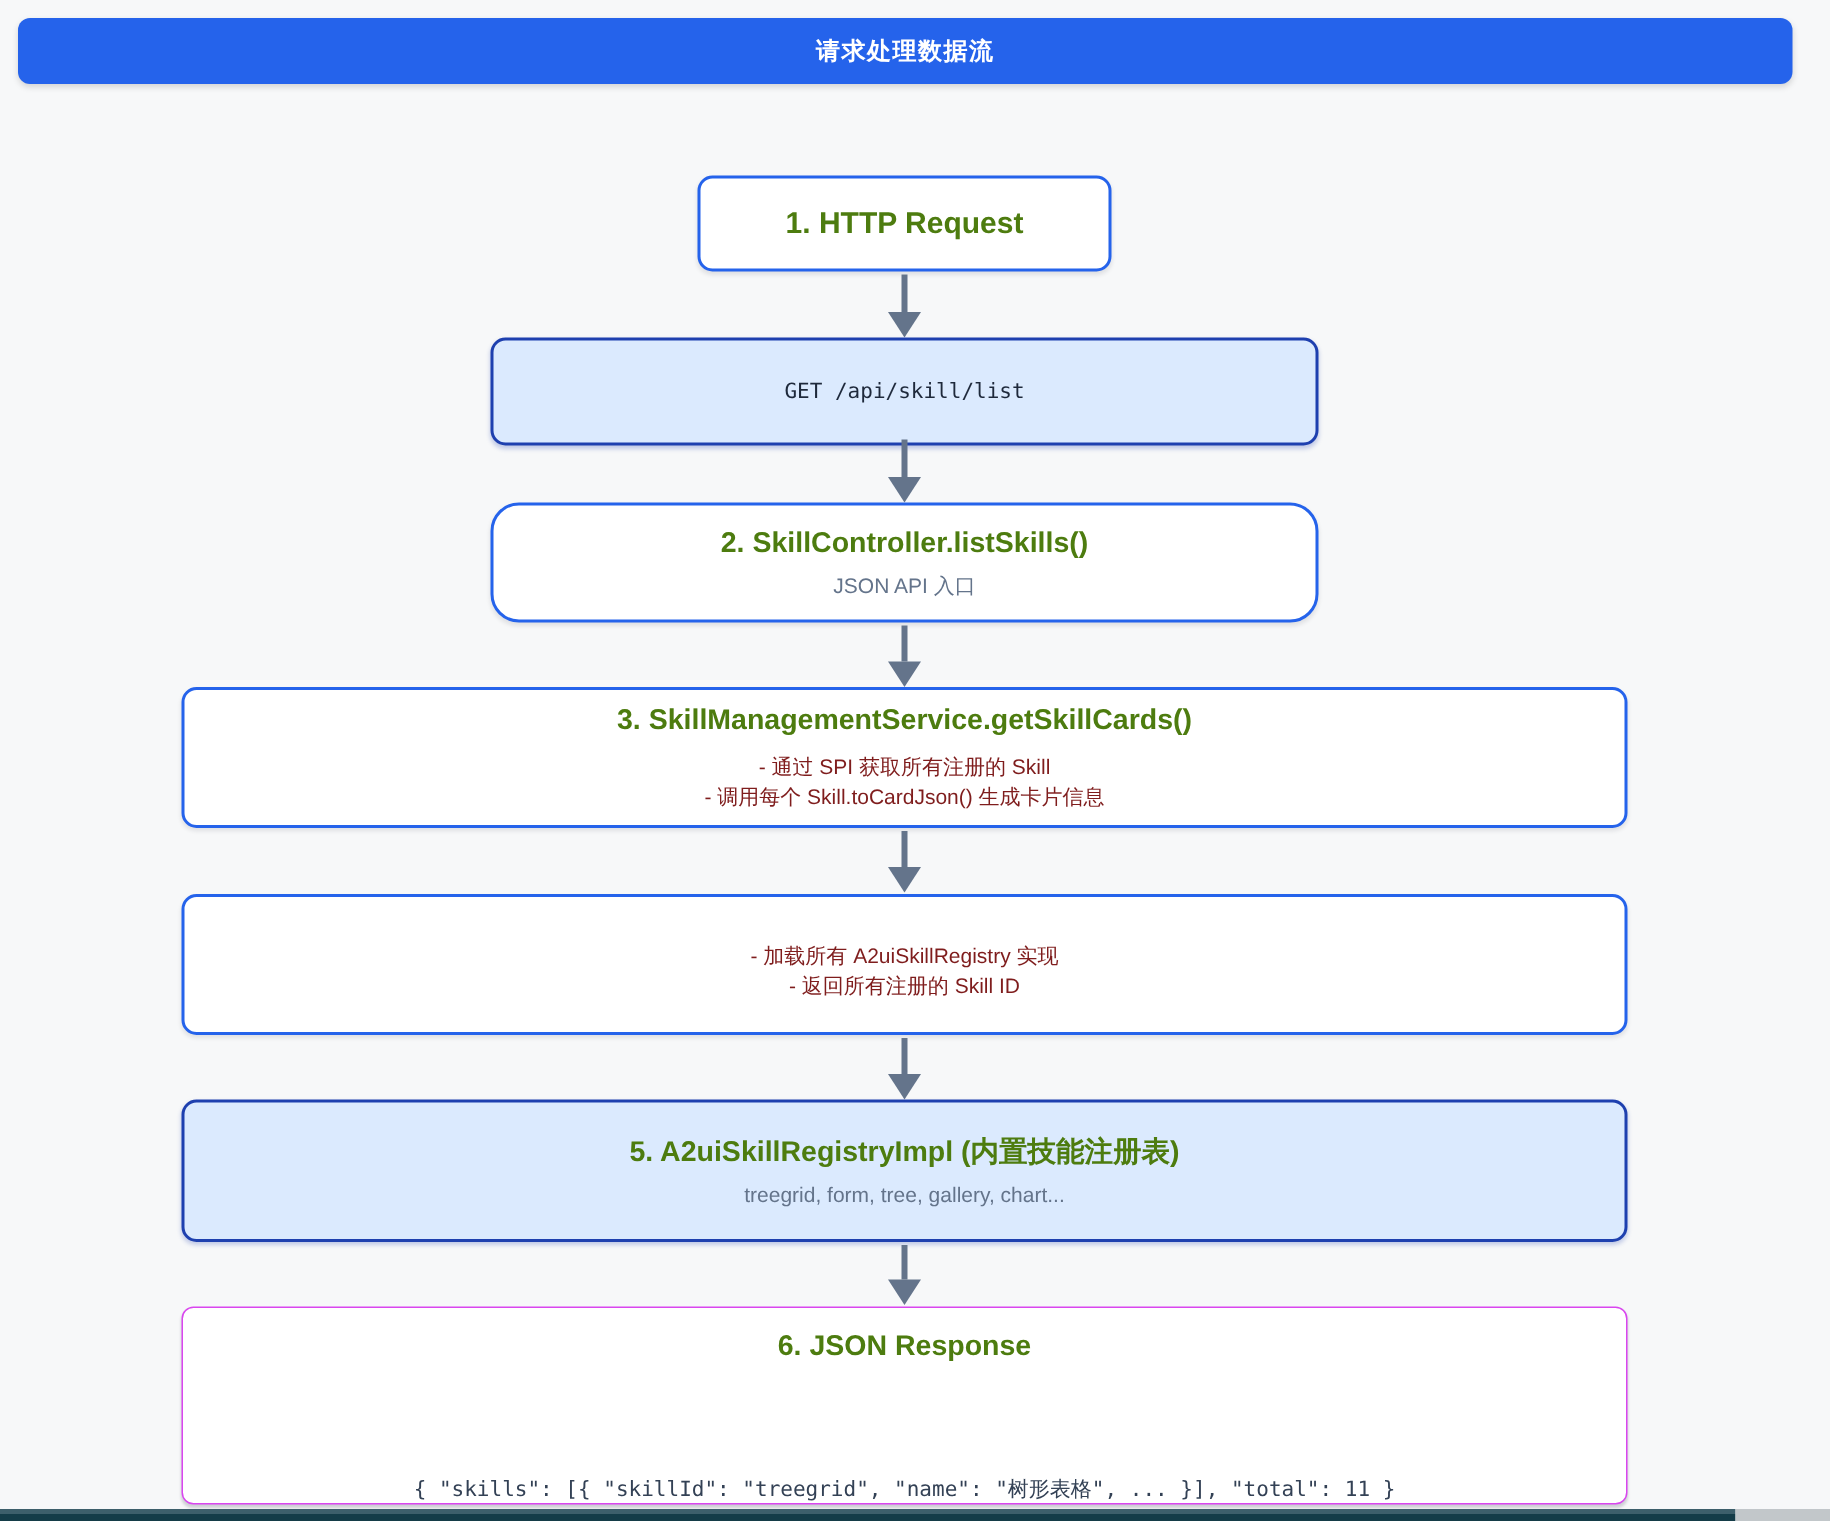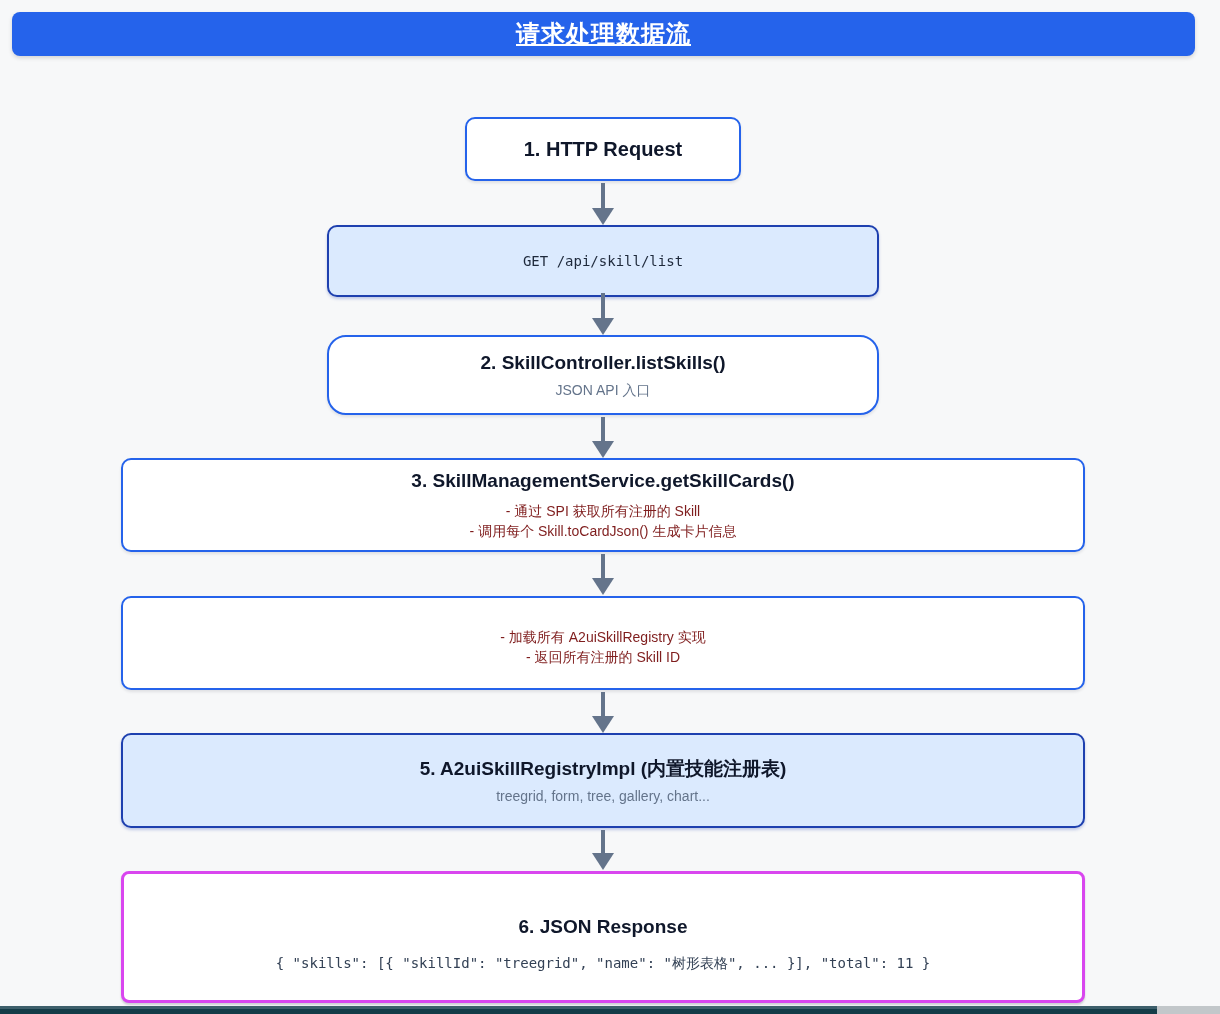--- a/index.html
+++ b/index.html
@@ -11,49 +11,49 @@
   }
 
   
   .header-bar {
     position:absolute; left:12px; top:12px; width:1183px; height:44px;
     background:#2563eb; border-radius:8px;
     display:flex; align-items:center; justify-content:center;
     box-shadow:0 2px 4px rgba(0,0,0,0.15);
   }
   .header-bar .title {
-    color:#ffffff; font-size:24px; font-weight:bold; letter-spacing:1px;text-decoration:underline;
+    color:#ffffff; font-size:16px; font-weight:bold; letter-spacing:1px;
   }
 
   
   .node {
     position:absolute; box-sizing:border-box;
     background:#ffffff; border:2px solid #2563eb; border-radius:10px;
     display:flex; flex-direction:column; align-items:center; justify-content:center;
     text-align:center;
     box-shadow:0 2px 3px rgba(15,23,42,0.10);
   }
   .node.hl { background:#dbeafe; border-color:#1e40af; box-shadow:0 2px 3px rgba(30,64,175,0.25); }
-  .node-title { font-weight:bold; color:#0f172a; font-size:19px; line-height:24px; }
+  .node-title { font-weight:bold; color:#4d7c0f; font-size:19px; line-height:24px; }
   .node-sub { color:#64748b; font-size:14px; margin-top:7px; }
   .node-code { font-family:"DejaVu Sans Mono","Liberation Mono",monospace; font-size:14px; color:#1e293b; }
   .node-details { margin-top:8px; }
   .node-details div { color:#7f1d1d; font-size:14px; line-height:20px; }
 
   #n1 { left:465px; top:117px; width:276px; height:64px; }
   #n1 .node-title { font-size:20px; }
   #n2 { left:327px; top:225px; width:552px; height:72px; }
   #n3 { left:327px; top:335px; width:552px; height:80px;border-radius:19px; }
   #n4 { left:121px; top:458px; width:964px; height:94px; }
   #n5 { left:121px; top:596px; width:964px; height:94px; }
   #n6 { left:121px; top:733px; width:964px; height:95px; }
   #n7 {
     left:121px; top:871px; width:964px; height:132px;
-    border:3px solid #d946ef; border-radius:8px;
-    justify-content:center; padding-top:14px;
+    border:1px solid #d946ef; border-radius:8px;
+    justify-content:space-between; padding-top:14px;
     box-shadow:0 2px 2px rgba(15,23,42,0.18);
   }
   #n7 .node-code { margin-top:16px; color:#334155; }
 
   
   .arrow {
     position:absolute; left:592px; width:22px;
     display:flex; flex-direction:column; align-items:center;
   }
   .arrow .stem { width:4px; background:#64748b; flex:1; }

